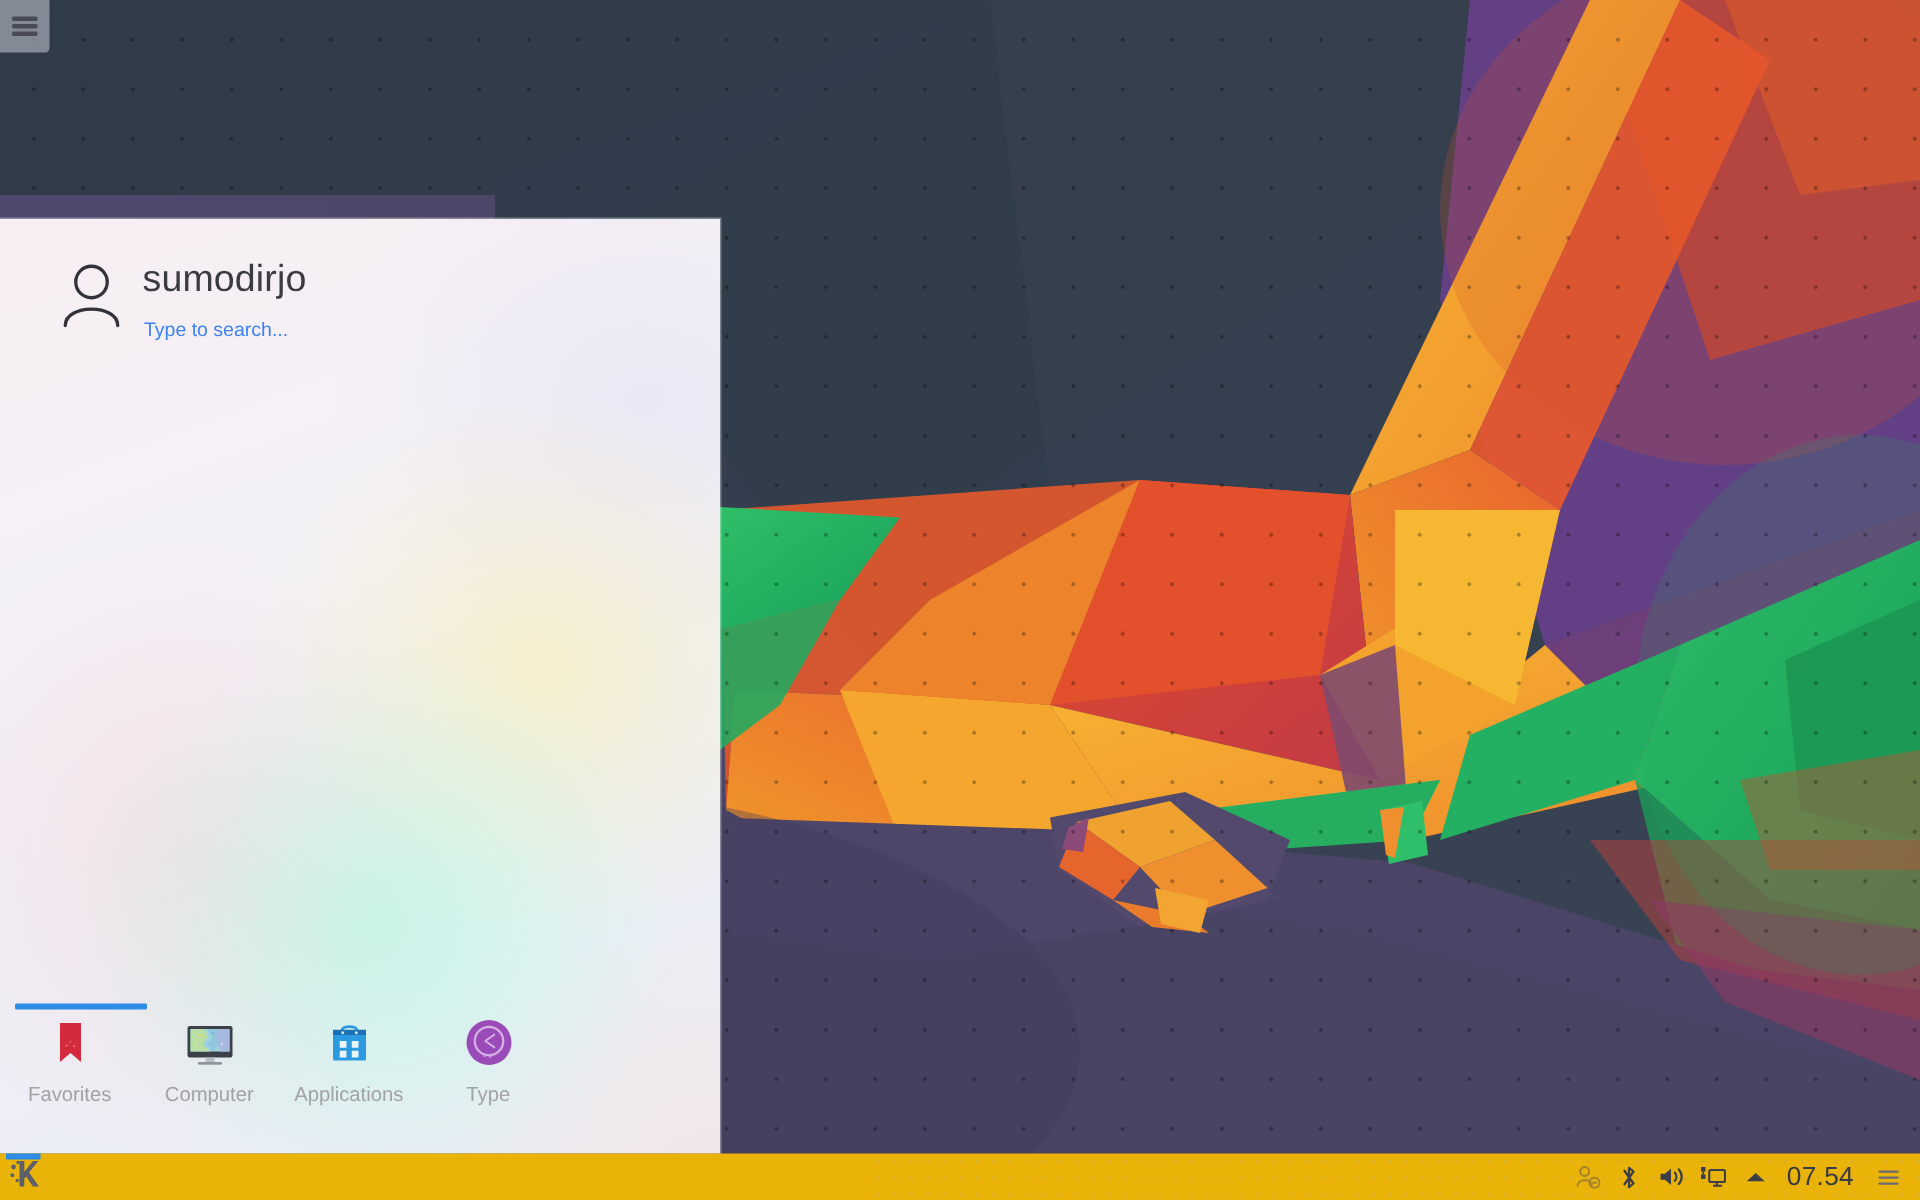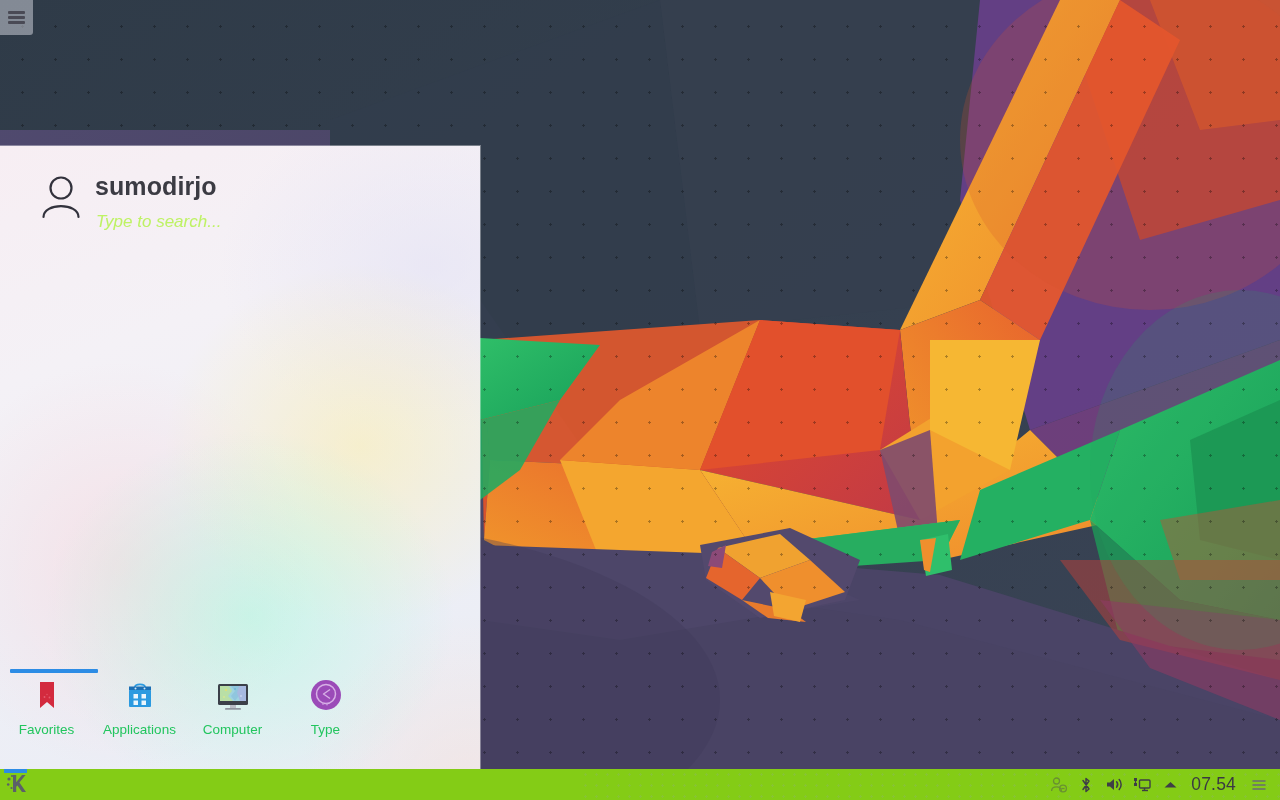--- a/index.html
+++ b/index.html
@@ -50,25 +50,25 @@
       linear-gradient(160deg,#f7eef3 0%,#f4f1f6 30%,#eeeff6 62%,#eaedf5 100%);
     pointer-events:none;
   }
   #kickoff .content{ position:relative; width:100%; height:100%; }
 
   
   .kheader{ position:absolute; left:0; top:0; width:100%; height:110px; }
   .avatar-wrap{ position:absolute; left:38px; top:26px; width:46px; height:48px; }
   .username{
     position:absolute; left:95px; top:26px;
-    font-size:25px; color:#3b3b43; letter-spacing:.1px;font-weight:bold;
+    font-size:25px; color:#3b3b43; letter-spacing:.1px;
   }
   .searchline{
     position:absolute; left:96px; top:66px;
-    font-size:17px; color:#bef264;font-style:italic;
+    font-size:13px; color:#3b82f6;
   }
 
   
   .kbody{ position:absolute; left:0; top:110px; width:100%; bottom:110px; }
 
   
   .ktabs{
     position:absolute; left:0; bottom:0; width:100%; height:106px;
   }
   .activebar{
@@ -77,26 +77,26 @@
   }
   .tabrow{
     position:absolute; left:0; top:14px; width:100%;
     display:flex; align-items:flex-start;
   }
   .tab{
     width:93px; display:flex; flex-direction:column;
     align-items:center; gap:9px; cursor:default;
   }
   .tab .ticon{ width:36px; height:36px; position:relative; }
-  .tab .tlabel{ font-size:13.5px; color:#22c55e; }
+  .tab .tlabel{ font-size:13.5px; color:#a3a3a3; }
 
   
   #taskbar{
     position:absolute; left:0; bottom:0; width:1280px; height:31px;
-    background:#84cc16;
+    background:#eab308;
     display:flex; align-items:center;
   }
   #taskbar .tbdots{
     position:absolute; right:0; top:0; width:700px; height:31px;
     background-image:radial-gradient(circle, rgba(150,160,185,.18) 1px, transparent 1.2px);
     background-size:11px 11px;
     pointer-events:none;
   }
   #launcher{
     position:relative; width:31px; height:31px;
@@ -252,38 +252,20 @@
         <div class="tab">
           <span class="ticon">
             <svg width="36" height="36" viewBox="0 0 36 36">
               <path d="M11 5 H25 V31 L18 25 L11 31 Z" fill="#d32a3e"></path>
               <circle cx="15.5" cy="20" r=".9" fill="#e7697a" opacity=".8"></circle>
               <circle cx="20.5" cy="20.5" r=".9" fill="#e7697a" opacity=".8"></circle>
               <circle cx="18" cy="17.5" r=".8" fill="#e7697a" opacity=".6"></circle>
             </svg>
           </span>
           <span class="tlabel">Favorites</span>
-        </div>
-
-        <div class="tab">
-          <span class="ticon">
-            <svg width="36" height="36" viewBox="0 0 36 36">
-              <path d="M13 10 C13 6.5, 23 6.5, 23 10" fill="none" stroke="#2b9ae0" stroke-width="1.8"></path>
-              <rect x="7" y="9.5" width="22" height="4" fill="#1b6fb5"></rect>
-              <rect x="7" y="13" width="22" height="17" rx="1" fill="#2b9ae0"></rect>
-              <rect x="7" y="13" width="22" height="17" rx="1" fill="url(#bagShade)" opacity="0"></rect>
-              <rect x="11.5" y="17" width="4.5" height="4.5" fill="#eaf6fd"></rect>
-              <rect x="19.5" y="17" width="4.5" height="4.5" fill="#eaf6fd"></rect>
-              <rect x="11.5" y="23.5" width="4.5" height="4.5" fill="#eaf6fd"></rect>
-              <rect x="19.5" y="23.5" width="4.5" height="4.5" fill="#eaf6fd"></rect>
-              <circle cx="13.5" cy="11.5" r="1" fill="#cfe8f7"></circle>
-              <circle cx="22.5" cy="11.5" r="1" fill="#cfe8f7"></circle>
-            </svg>
-          </span>
-          <span class="tlabel">Applications</span>
         </div>
 
         <div class="tab">
           <span class="ticon">
             <svg width="36" height="36" viewBox="0 0 36 36">
               <rect x="3" y="7" width="30" height="21" rx="1.5" fill="#3b4049"></rect>
               <rect x="5" y="9" width="26" height="15" fill="#9fd3e0"></rect>
               <path d="M5 9 h9 l3 5 -4 5 5 5 H5 Z" fill="#b9dfa6"></path>
               <path d="M16 9 h8 l2 7 -6 8 -4 -5 4 -5 Z" fill="#90c6de"></path>
               <path d="M24 9 h7 v15 h-6 l-3 -8 Z" fill="#a7b9e0"></path>
@@ -291,20 +273,38 @@
               <circle cx="20" cy="12" r=".9" fill="#6fb6d8"></circle>
               <circle cx="26" cy="19" r="1" fill="#c6d3ee"></circle>
               <circle cx="9" cy="20" r=".9" fill="#d7e88f"></circle>
               <rect x="15" y="28" width="6" height="3" fill="#b9bdc6"></rect>
               <rect x="10" y="31" width="16" height="1.8" rx=".9" fill="#8f949e"></rect>
             </svg>
           </span>
           <span class="tlabel">Computer</span>
         </div>
 
+        <div class="tab">
+          <span class="ticon">
+            <svg width="36" height="36" viewBox="0 0 36 36">
+              <path d="M13 10 C13 6.5, 23 6.5, 23 10" fill="none" stroke="#2b9ae0" stroke-width="1.8"></path>
+              <rect x="7" y="9.5" width="22" height="4" fill="#1b6fb5"></rect>
+              <rect x="7" y="13" width="22" height="17" rx="1" fill="#2b9ae0"></rect>
+              <rect x="7" y="13" width="22" height="17" rx="1" fill="url(#bagShade)" opacity="0"></rect>
+              <rect x="11.5" y="17" width="4.5" height="4.5" fill="#eaf6fd"></rect>
+              <rect x="19.5" y="17" width="4.5" height="4.5" fill="#eaf6fd"></rect>
+              <rect x="11.5" y="23.5" width="4.5" height="4.5" fill="#eaf6fd"></rect>
+              <rect x="19.5" y="23.5" width="4.5" height="4.5" fill="#eaf6fd"></rect>
+              <circle cx="13.5" cy="11.5" r="1" fill="#cfe8f7"></circle>
+              <circle cx="22.5" cy="11.5" r="1" fill="#cfe8f7"></circle>
+            </svg>
+          </span>
+          <span class="tlabel">Applications</span>
+        </div>
+
 
         <div class="tab">
           <span class="ticon">
             <svg width="36" height="36" viewBox="0 0 36 36">
               <circle cx="18" cy="18" r="15" fill="#9b4bb8"></circle>
               <circle cx="18" cy="17" r="9.5" fill="none" stroke="#d7b0e6" stroke-width="1.5"></circle>
               <path d="M22 12.5 L15.5 17 L22 21.5 Z" fill="#9b4bb8"></path>
               <path d="M22 12.5 L15.5 17 L22 21.5" fill="none" stroke="#d7b0e6" stroke-width="1.4" stroke-linejoin="round"></path>
               <circle cx="15" cy="27" r=".9" fill="#c792dc"></circle>
               <circle cx="19" cy="27.5" r=".9" fill="#c792dc"></circle>

